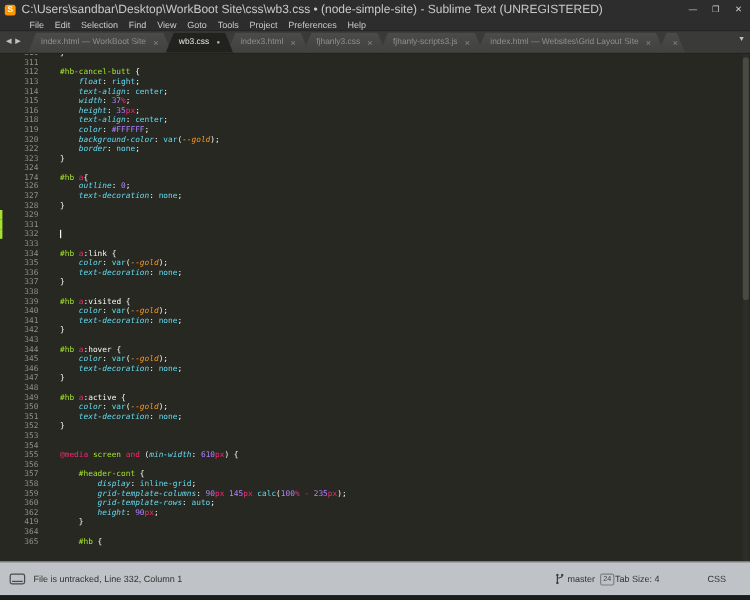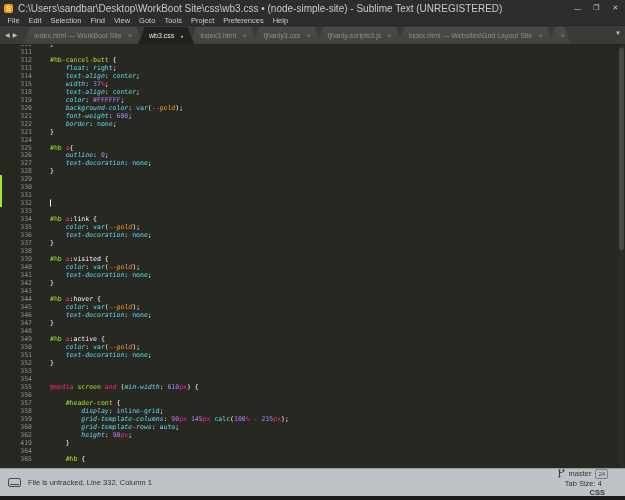--- a/index.html
+++ b/index.html
@@ -8,21 +8,21 @@
 
   
   .titlebar{height:16px;background:#2d2d2d;display:flex;align-items:center;padding:0 0 0 4px;box-sizing:border-box;}
   .appicon{width:9px;height:9px;border-radius:2px;background:#ff9800;color:#fff;font-size:7px;font-weight:bold;
     line-height:9px;text-align:center;flex:none;}
   .title{color:#c9c9c9;font-size:10px;margin-left:5px;white-space:nowrap;overflow:hidden;}
   .winbtns{margin-left:auto;display:flex;height:100%;}
   .wbtn{width:19px;height:100%;display:flex;align-items:center;justify-content:center;font-size:7px;color:#d2d2d2;}
 
   
-  .menubar{height:10px;background:#2d2d2d;display:flex;align-items:center;padding-left:3px;border-bottom:1px solid #262626;box-sizing:border-box;}
+  .menubar{height:10px;background:#2d2d2d;display:flex;align-items:center;padding-left:20px;border-bottom:1px solid #262626;box-sizing:border-box;}
   .menu-item{font-size:7.5px;color:#cbcbcb;padding:0 4.5px;white-space:nowrap;}
 
   
   .tabbar{height:19px;background:#3a3a38;display:flex;align-items:flex-end;position:relative;border-bottom:1px solid #232320;box-sizing:border-box;}
   .navarrows{display:flex;align-items:center;gap:3px;height:100%;padding:0 6px 0 5px;flex:none;}
   .navarrow{font-size:6px;color:#c2c2bc;line-height:1;}
   .tab{height:17px;display:flex;align-items:center;padding:0 11px;margin-left:-5px;white-space:nowrap;
     clip-path:polygon(7px 0, calc(100% - 7px) 0, 100% 100%, 0 100%);
     background:linear-gradient(#4b4b49,#414140);color:#8f8f8a;font-size:7px;}
   .tab:first-child{margin-left:0;}
@@ -46,26 +46,26 @@
   .fn{color:var(--c-fn);} .varn{color:var(--c-varn);font-style:italic;}
   .at{color:var(--c-at);} .op{color:var(--c-op);} .str{color:var(--c-str);}
   .scrollbar{position:absolute;right:1px;top:0;bottom:0;width:5px;background:#2d2d28;}
   .scroll-thumb{position:absolute;left:0;right:0;top:3px;height:202px;background:#4a4a43;border-radius:2px;}
 
   
   .statusbar{position:absolute;left:0;right:0;bottom:4px;height:28px;background:#bfc2c6;display:flex;align-items:center;
     padding:0 8px;box-sizing:border-box;font-size:7.5px;color:#333;border-top:1px solid #989ba0;}
   .panel-icon{width:11px;height:7px;border:1px solid #4a4a4a;border-radius:2px;margin-right:7px;position:relative;flex:none;}
   .panel-icon::after{content:"";position:absolute;left:1px;right:1px;bottom:1px;height:1px;background:#4a4a4a;}
-  .status-right{margin-left:auto;display:flex;align-items:center;flex-direction:column;}
+  .status-right{margin-left:auto;display:flex;align-items:flex-start;}
   .branch-group{display:flex;align-items:center;}
   .branch-icon{margin-right:3px;display:block;}
   .badge{border:1px solid #7d8084;border-radius:2px;padding:0 2px;font-size:6px;line-height:8px;margin-left:4px;color:#44474a;}
   .ts-label{}
-  .syntax-label{margin-left:40px;margin-right:12px;font-weight:bold;}
+  .syntax-label{margin-left:40px;margin-right:12px;}
 
   .bottomstrip{position:absolute;left:0;right:0;bottom:0;height:4px;background:#1c1c1c;}
 </style>
 </head>
 <body>
 
 <div class="window">
 
   <div class="titlebar">
     <span class="appicon">S</span>
@@ -128,33 +128,32 @@
   </div>
 
   <div class="editor">
     <div class="lines" id="lines">
         <div class="line"><span class="ln">310</span><span class="codetxt"><span class="p">}</span></span></div>
         <div class="line"><span class="ln">311</span><span class="codetxt"></span></div>
         <div class="line"><span class="ln">312</span><span class="codetxt"><span class="sel">#hb-cancel-butt</span><span class="p"> {</span></span></div>
         <div class="line"><span class="ln">313</span><span class="codetxt"><span class="p">    </span><span class="prop">float</span><span class="p">: </span><span class="val">right</span><span class="p">;</span></span></div>
         <div class="line"><span class="ln">314</span><span class="codetxt"><span class="p">    </span><span class="prop">text-align</span><span class="p">: </span><span class="val">center</span><span class="p">;</span></span></div>
         <div class="line"><span class="ln">315</span><span class="codetxt"><span class="p">    </span><span class="prop">width</span><span class="p">: </span><span class="num">37</span><span class="unit">%</span><span class="p">;</span></span></div>
+        <div class="line"><span class="ln">316</span><span class="codetxt"><span class="p">    </span><span class="prop">height</span><span class="p">: </span><span class="num">35</span><span class="unit">px</span><span class="p">;</span></span></div>
         <div class="line"><span class="ln">318</span><span class="codetxt"><span class="p">    </span><span class="prop">text-align</span><span class="p">: </span><span class="val">center</span><span class="p">;</span></span></div>
         <div class="line"><span class="ln">319</span><span class="codetxt"><span class="p">    </span><span class="prop">color</span><span class="p">: </span><span class="num">#FFFFFF</span><span class="p">;</span></span></div>
         <div class="line"><span class="ln">320</span><span class="codetxt"><span class="p">    </span><span class="prop">background-color</span><span class="p">: </span><span class="fn">var</span><span class="p">(</span><span class="varn">--gold</span><span class="p">)</span><span class="p">;</span></span></div>
-        <div class="line"><span class="ln">321</span><span class="codetxt"><span class="p">    </span><span class="prop">font-weight</span><span class="p">: </span><span class="num">600</span><span class="p">;</span></span></div>
         <div class="line"><span class="ln">322</span><span class="codetxt"><span class="p">    </span><span class="prop">border</span><span class="p">: </span><span class="val">none</span><span class="p">;</span></span></div>
         <div class="line"><span class="ln">323</span><span class="codetxt"><span class="p">}</span></span></div>
         <div class="line"><span class="ln">324</span><span class="codetxt"></span></div>
-        <div class="line"><span class="ln">325</span><span class="codetxt"><span class="sel">#hb</span><span class="p"> </span><span class="el">a</span><span class="p">{</span></span></div>
+        <div class="line"><span class="ln">174</span><span class="codetxt"><span class="sel">#hb</span><span class="p"> </span><span class="el">a</span><span class="p">{</span></span></div>
         <div class="line"><span class="ln">326</span><span class="codetxt"><span class="p">    </span><span class="prop">outline</span><span class="p">: </span><span class="num">0</span><span class="p">;</span></span></div>
         <div class="line"><span class="ln">327</span><span class="codetxt"><span class="p">    </span><span class="prop">text-decoration</span><span class="p">: </span><span class="val">none</span><span class="p">;</span></span></div>
         <div class="line"><span class="ln">328</span><span class="codetxt"><span class="p">}</span></span></div>
         <div class="line added"><span class="ln">329</span><span class="codetxt"></span></div>
-        <div class="line added"><span class="ln">330</span><span class="codetxt"></span></div>
         <div class="line added"><span class="ln">331</span><span class="codetxt"></span></div>
         <div class="line added"><span class="ln">332</span><span class="codetxt"><span class="caret"></span></span></div>
         <div class="line"><span class="ln">333</span><span class="codetxt"></span></div>
         <div class="line"><span class="ln">334</span><span class="codetxt"><span class="sel">#hb</span><span class="p"> </span><span class="el">a</span><span class="pse">:link</span><span class="p"> {</span></span></div>
         <div class="line"><span class="ln">335</span><span class="codetxt"><span class="p">    </span><span class="prop">color</span><span class="p">: </span><span class="fn">var</span><span class="p">(</span><span class="varn">--gold</span><span class="p">)</span><span class="p">;</span></span></div>
         <div class="line"><span class="ln">336</span><span class="codetxt"><span class="p">    </span><span class="prop">text-decoration</span><span class="p">: </span><span class="val">none</span><span class="p">;</span></span></div>
         <div class="line"><span class="ln">337</span><span class="codetxt"><span class="p">}</span></span></div>
         <div class="line"><span class="ln">338</span><span class="codetxt"></span></div>
         <div class="line"><span class="ln">339</span><span class="codetxt"><span class="sel">#hb</span><span class="p"> </span><span class="el">a</span><span class="pse">:visited</span><span class="p"> {</span></span></div>
         <div class="line"><span class="ln">340</span><span class="codetxt"><span class="p">    </span><span class="prop">color</span><span class="p">: </span><span class="fn">var</span><span class="p">(</span><span class="varn">--gold</span><span class="p">)</span><span class="p">;</span></span></div>

